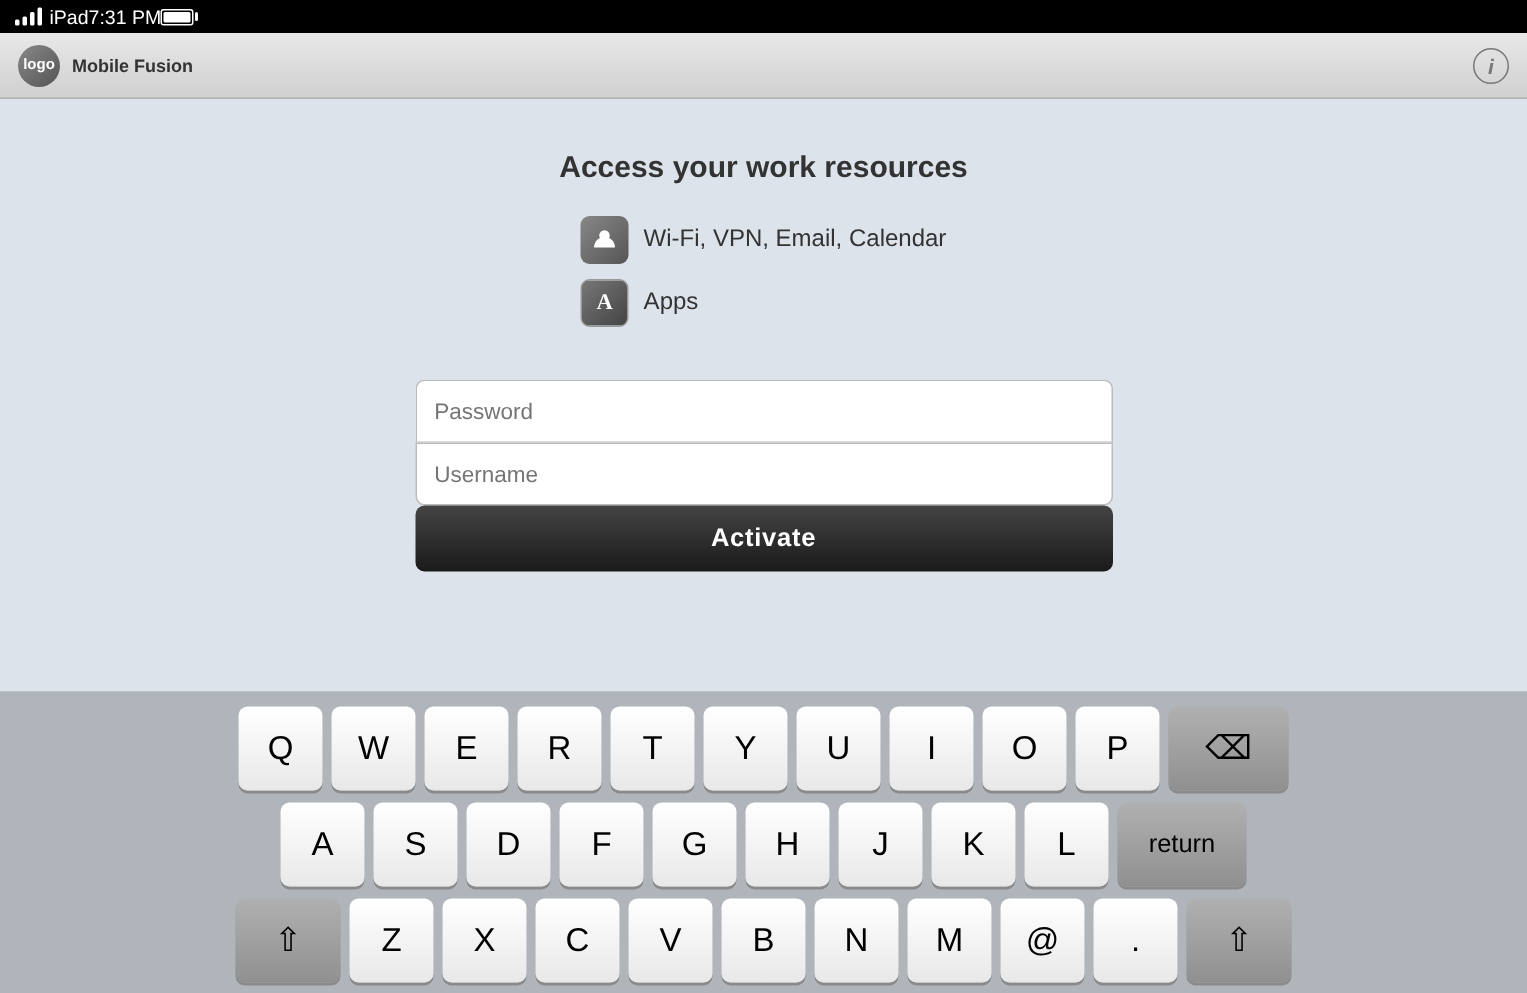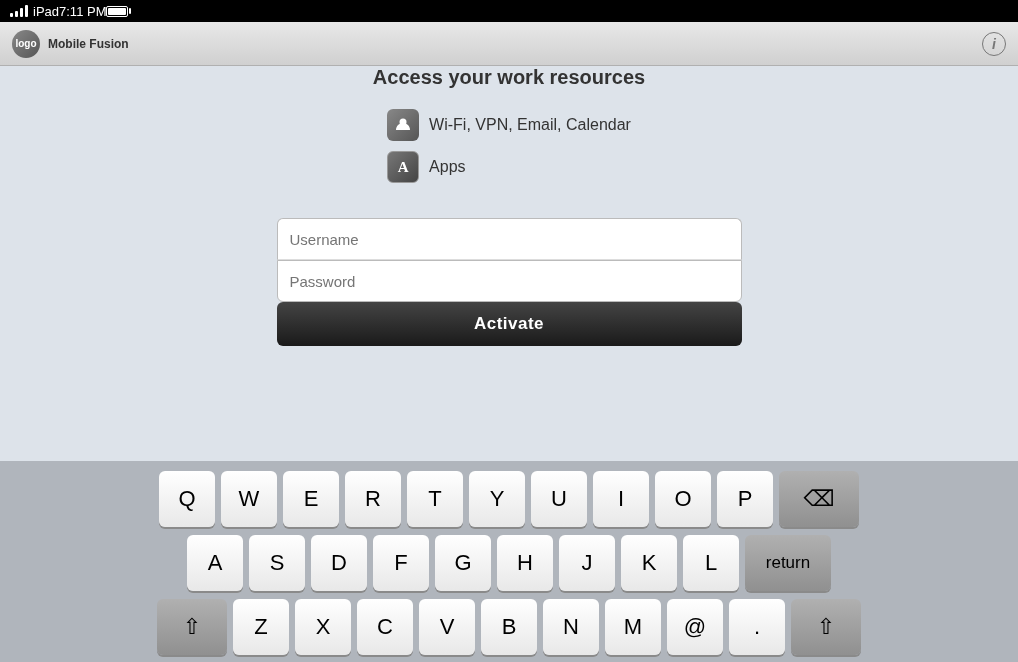--- a/index.html
+++ b/index.html
@@ -55,20 +55,21 @@
       background: transparent; border: 1.5px solid #777;
       color: #777; font-size: 14px; font-style: italic; font-weight: bold;
       display: flex; align-items: center; justify-content: center; cursor: pointer;
     }
 
     
     #main-content {
       width: 100%; height: 395px;
       background: #dde3ea;
       display: flex; flex-direction: column; align-items: center; justify-content: flex-start;
+      padding-top: 35px;
     }
     .headline { font-size: 20px; font-weight: 600; color: #333; margin-bottom: 20px; }
     .feature-list { margin-bottom: 25px; }
     .feature-item {
       display: flex; align-items: center; gap: 10px; margin-bottom: 10px;
       font-size: 16px; color: #333;
     }
     .feature-icon {
       width: 32px; height: 32px; border-radius: 6px;
       background: linear-gradient(135deg, #888, #555);
@@ -129,21 +130,21 @@
 <div id="status-bar">
   <div class="left">
     <div class="signal">
       <span></span>
         <span></span>
         <span></span>
         <span></span>
     </div>
     <span>iPad</span>
   </div>
-  <span>7:11 PM</span>
+  <span>7:31 PM</span>
   <div class="battery">
     <div class="battery-fill"></div>
   </div>
 </div>
 
 <div id="title-bar">
   <div class="left">
     <div class="logo-circle">logo</div>
     <span class="app-title">Mobile Fusion</span>
   </div>
@@ -163,22 +164,22 @@
       </div>
       <span>Wi-Fi, VPN, Email, Calendar</span>
     </div>
     <div class="feature-item">
       <div class="feature-icon apps-icon" style="font-size:15px; font-weight:bold; font-family:serif;">A</div>
       <span>Apps</span>
     </div>
   </div>
 
   <div class="login-form">
+    <input type="password" placeholder="Password" style="">
     <input type="text" placeholder="Username" style="">
-    <input type="password" placeholder="Password" style="">
     <button class="activate-btn">Activate</button>
   </div>
 </div>
 
 <div id="keyboard">
 
   <div class="key-row">
     <button class="key">Q</button>
     <button class="key">W</button>
     <button class="key">E</button>

